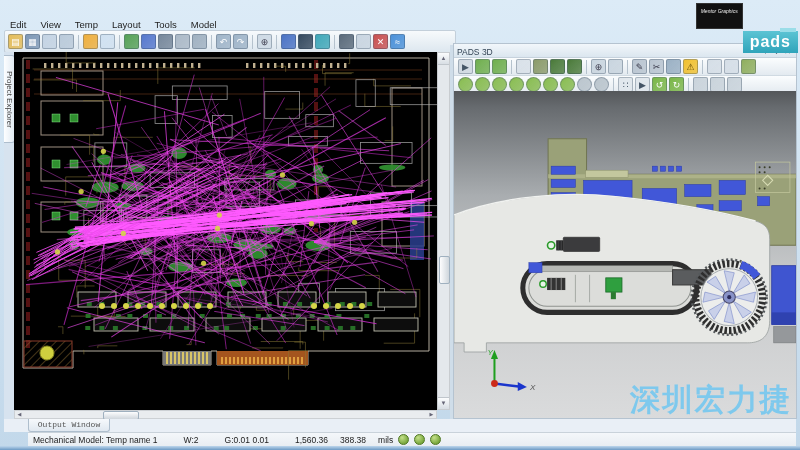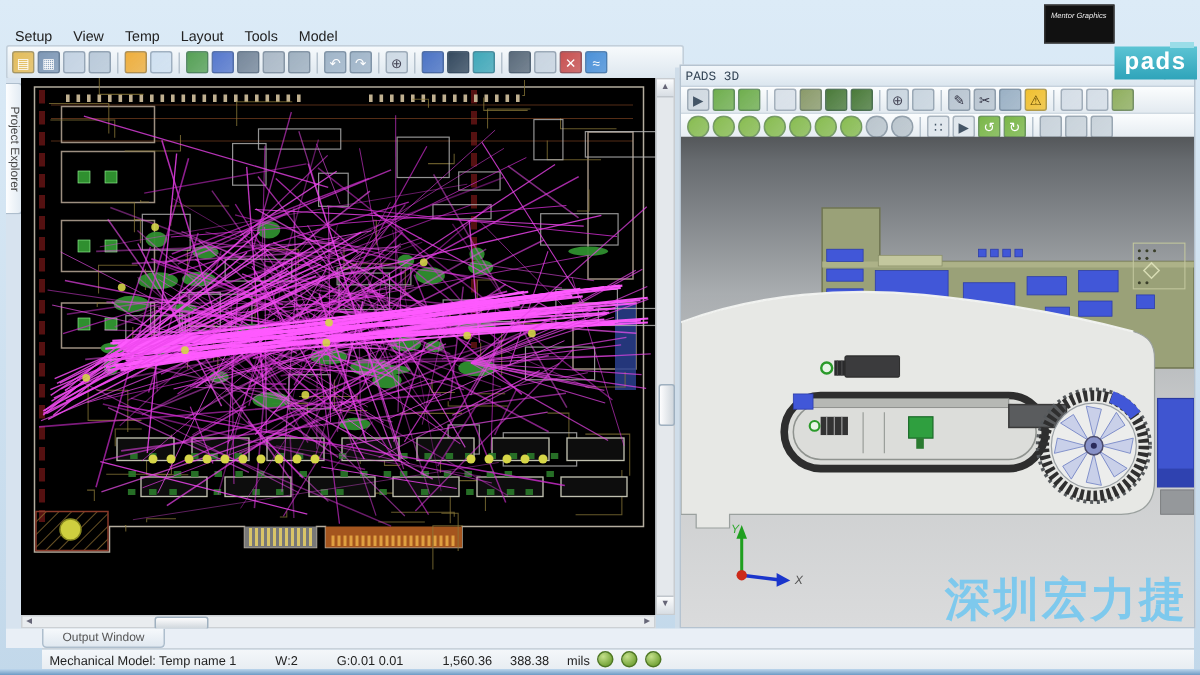--- a/index.html
+++ b/index.html
@@ -46,29 +46,29 @@
   .vscroll .th{position:absolute;left:1px;top:57%;width:9px;height:26px;background:linear-gradient(90deg,#fdfdfe,#cfd6dc);
                border:1px solid #9fb0bf;border-radius:2px;}
   .hscroll{position:absolute;left:14px;top:410px;width:423px;height:9px;background:#e9ecef;border:1px solid #ccd0d4;box-sizing:border-box;}
   .hscroll .a{position:absolute;top:0;width:9px;height:7px;font-size:5px;color:#667;text-align:center;line-height:7px;}
   .hscroll .a.rt{right:0;}
   .hscroll .th{position:absolute;left:21%;top:0px;width:34px;height:7px;background:linear-gradient(#fdfdfe,#cfd6dc);
                border:1px solid #9fb0bf;border-radius:2px;}
   .splitter{position:absolute;left:450px;top:45px;width:3px;height:374px;background:#cfdde9;}
   
   .panel3d{position:absolute;left:453px;top:43px;right:3px;height:376px;background:#e7eef5;border:1px solid #b5c3d0;box-sizing:border-box;}
-  .p3dhead{height:13px;display:flex;align-items:center;background:linear-gradient(#f2f7fb,#dbe6ef);padding:0 3px;border-bottom:1px solid #c6d2dd;font-family:Liberation Mono, monospace;}
+  .p3dhead{height:13px;display:flex;align-items:flex-end;background:linear-gradient(#f2f7fb,#dbe6ef);padding:0 3px;border-bottom:1px solid #c6d2dd;}
   .p3dhead .t{font-size:8.5px;color:#345;flex:1;}
   .p3dhead .b{font-size:8px;color:#567;width:11px;text-align:center;line-height:10px;}
   .p3dtb{height:17px;display:flex;align-items:center;gap:2px;padding:0 4px;
          background:linear-gradient(#fbfdfe,#e3eaf0);border-bottom:1px solid #d0dae2;}
   .viewport{position:absolute;left:0;right:0;top:47px;bottom:0;}
   .viewport svg{display:block;width:100%;height:100%;}
   
-  .outrow{position:absolute;left:4px;right:4px;top:419px;height:13px;background:#e9eff6;}
+  .outrow{position:absolute;left:4px;right:4px;top:419px;height:13px;background:#e9eff6;font-family:Liberation Mono, monospace;}
   .outtab{position:absolute;left:24px;top:0;width:80px;height:12px;background:linear-gradient(#f6f9fc,#e0e8f0);
           border:1px solid #aebecd;border-top:none;border-radius:0 0 3px 3px;font-size:8px;color:#555;text-align:center;line-height:12px;}
   .statusbar{position:absolute;left:4px;right:4px;top:432px;height:14px;background:linear-gradient(#f4f7fa,#e8edf2);
              border-top:1px solid #c9d2da;display:flex;align-items:center;font-size:8.5px;color:#222;padding:0 5px;box-sizing:border-box;margin-left:24px;}
   .statusbar .sp{margin-left:auto;}
   .statusbar .f{margin-left:26px;white-space:nowrap;}
   .led{width:9px;height:9px;border-radius:50%;margin-left:5px;
        background:radial-gradient(circle at 35% 30%,#c4e08a,#7aa83e 70%);border:1px solid #4e7722;flex:0 0 auto;}
   .bottomedge{position:absolute;left:0;right:0;bottom:0;height:4px;background:linear-gradient(#bdd6ec,#6d9ac4);}
 </style>
@@ -76,21 +76,21 @@
 <body>
 
 <div class="win">
 
   <div class="brand">
     <span class="mentor">Mentor Graphics</span>
     <span class="padslogo">pads</span>
   </div>
 
   <div class="menubar">
-      <span>Setup</span>
+      <span>Edit</span>
       <span>View</span>
       <span>Temp</span>
       <span>Layout</span>
       <span>Tools</span>
       <span>Model</span>
     </div>
 
   <div class="toolbar">
     <span style="display:flex;gap:2px;">
         <span class="tb-ic" style="background: linear-gradient(135deg, rgb(227, 188, 90), rgba(227, 188, 90, 0.8));">▤</span>

